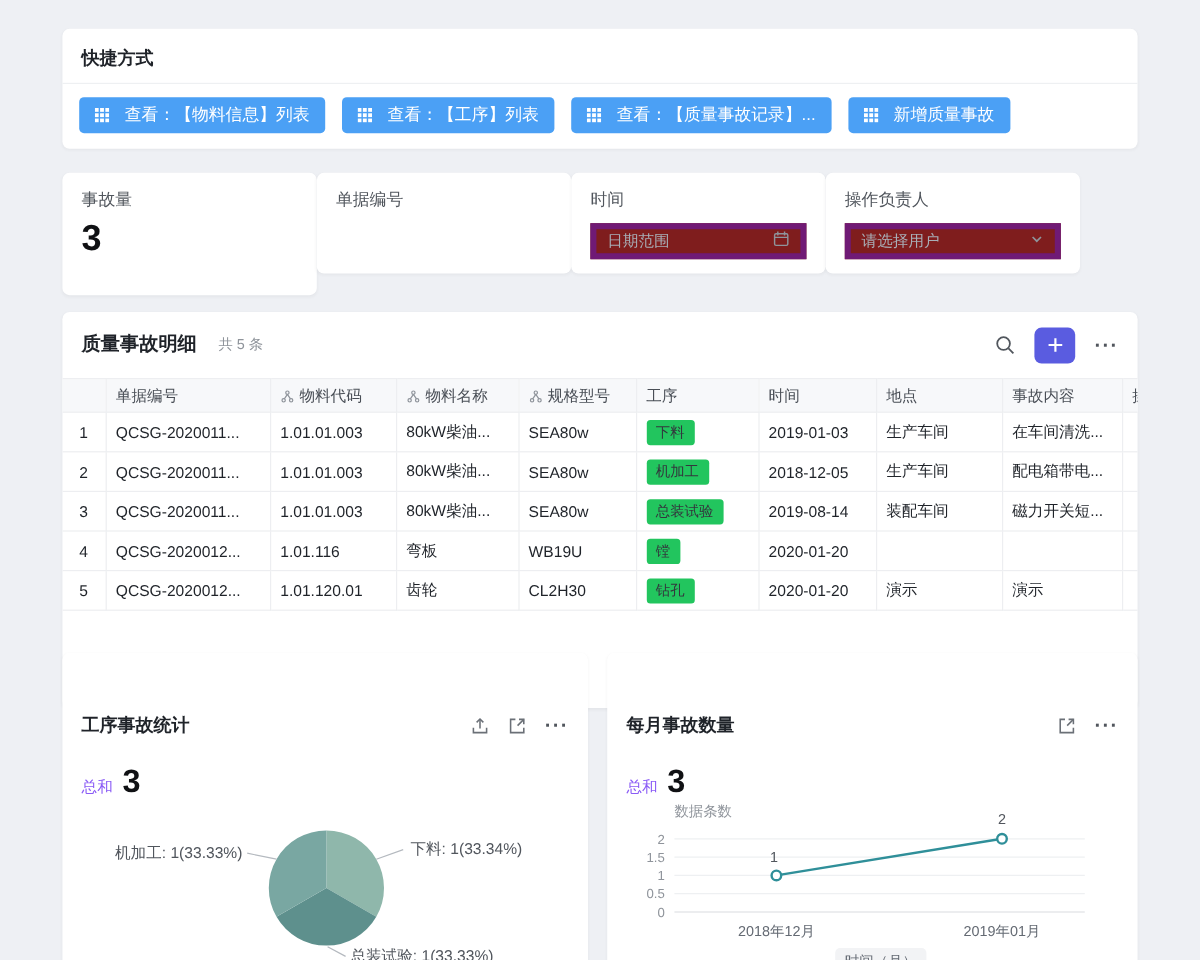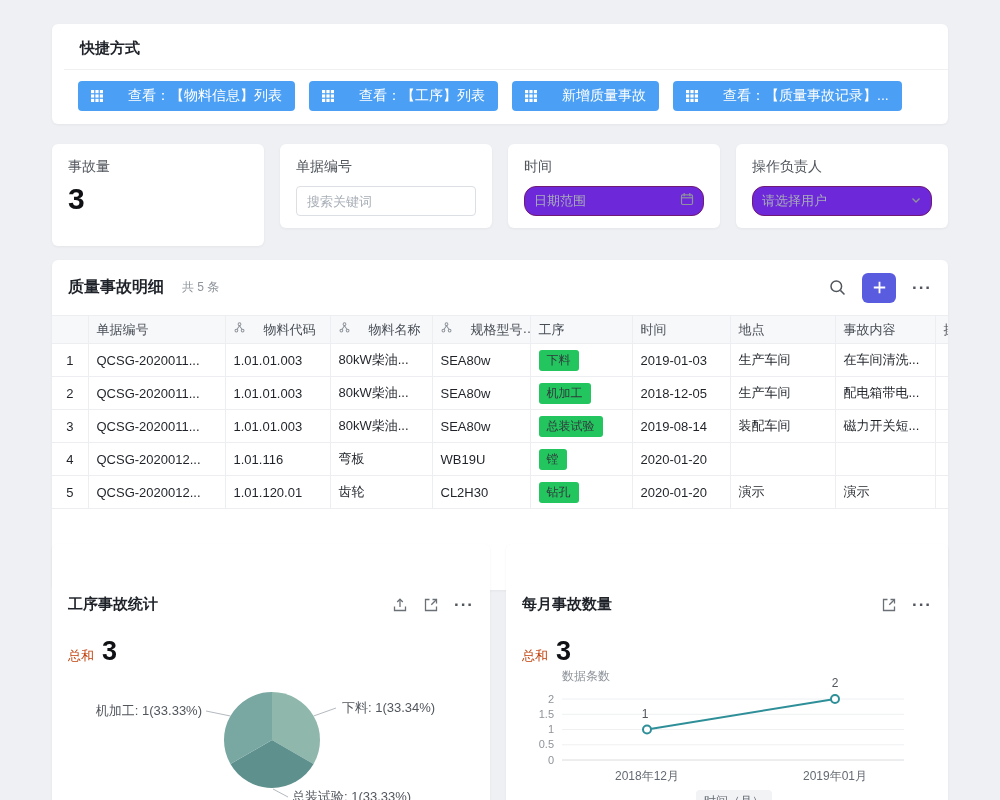--- a/index.html
+++ b/index.html
@@ -5,78 +5,78 @@
   html,body{margin:0;padding:0;}
   body{
     width:1000px;height:800px;overflow:hidden;position:relative;
     background:#eef0f4;
     font-family:"Liberation Sans","DejaVu Sans",sans-serif;
     color:#1f2329;
   }
   .card{position:absolute;background:#fff;border-radius:6px;box-shadow:0 1px 3px rgba(31,35,41,.05);box-sizing:border-box;}
 
   
-  .shortcuts{left:52px;top:24px;width:896px;height:100px;padding-left:12px;}
+  .shortcuts{left:52px;top:24px;width:896px;height:100px;}
   .shortcuts-title{font-size:15px;font-weight:700;padding:15px 16px 11px;}
   .shortcuts-divider{border-top:1px solid #eef0f2;}
   .btn-row{display:flex;gap:14px;padding:11px 14px;}
   .blue-btn{
-    display:inline-flex;align-items:center;gap:25px;border:none;cursor:pointer;
+    display:inline-flex;align-items:center;gap:13px;border:none;cursor:pointer;
     background:#4ba0f5;color:#fff;font-size:14px;height:30px;padding:0 13px;
     border-radius:4px;font-family:inherit;white-space:nowrap;
   }
   .blue-btn svg{display:block;}
 
   
-  .filter-row{position:absolute;left:52px;top:144px;width:896px;display:flex;gap:16px;align-items:flex-start;}
+  .filter-row{position:absolute;left:52px;top:144px;width:896px;display:flex;align-items:flex-start;}
   .filter-card{position:relative;background:#fff;border-radius:6px;box-shadow:0 1px 3px rgba(31,35,41,.05);box-sizing:border-box;width:212px;padding:14px 16px;}
   .stat-card{height:102px;}
   .plain-filter{height:84px;}
   .filter-label{font-size:14px;color:#51565d;}
   .stat-value{font-size:30px;font-weight:700;color:#101114;margin-top:8px;line-height:1;}
   .filter-input{
     margin-top:10px;width:100%;height:30px;box-sizing:border-box;border:1px solid #dcdfe3;border-radius:4px;
     padding:0 10px;font-size:13px;color:#1f2329;font-family:inherit;outline:none;background:#fff;
   }
   .filter-input::placeholder{color:#a8aeb6;}
   .input-like{
-    margin-top:10px;height:30px;box-sizing:border-box;border:1px solid #701a75;border-radius:12px;
-    display:flex;align-items:center;justify-content:space-between;padding:0 9px;cursor:pointer;background:#6d28d9;
+    margin-top:10px;height:30px;box-sizing:border-box;border:5px solid #701a75;border-radius:0;
+    display:flex;align-items:center;justify-content:space-between;padding:0 9px;cursor:pointer;background:#7f1d1d;
   }
   .input-ph{font-size:13px;color:#a8aeb6;}
 
   
   .table-card{left:52px;top:260px;width:896px;height:330px;overflow:hidden;}
   .table-head{height:55px;display:flex;align-items:center;padding:0 16px;}
   .table-title{font-size:16px;font-weight:700;}
   .table-count{font-size:12px;color:#8f949b;margin-left:18px;}
   .table-tools{margin-left:auto;display:flex;align-items:center;gap:16px;}
   .icon-btn{display:inline-flex;align-items:center;justify-content:center;background:none;border:none;padding:0;cursor:pointer;}
   .add-btn{width:34px;height:30px;border:none;border-radius:6px;background:#5a5ce0;color:#fff;display:inline-flex;align-items:center;justify-content:center;cursor:pointer;}
   .more-dots{font-size:17px;color:#51565d;letter-spacing:1px;line-height:1;cursor:pointer;font-weight:700;}
   table.grid{border-collapse:collapse;table-layout:fixed;width:943px;}
   table.grid th,table.grid td{
     border:1px solid #edeef1;border-left:none;font-weight:400;
     padding:0 8px;font-size:13px;white-space:nowrap;overflow:hidden;text-overflow:ellipsis;box-sizing:border-box;
   }
   table.grid th{background:#f7f8fa;height:28px;color:#494e56;text-align:left;}
   table.grid td{height:33px;color:#1f2329;}
   td.idx,th.idx{text-align:center;color:#8f949b;border-left:none;}
-  .th-inner{display:inline-flex;align-items:flex-start;gap:19px;}
+  .th-inner{display:inline-flex;align-items:flex-end;gap:5px;}
   .tag{display:inline-block;background:#22c55e;border-radius:3px;padding:2px 8px;font-size:12px;color:#33373d;}
   .avatar{width:24px;height:24px;border-radius:50%;margin-left:4px;}
 
   
   .chart-card-left{left:52px;top:544px;width:438px;height:300px;overflow:hidden;}
   .chart-card-right{left:506px;top:544px;width:442px;height:300px;overflow:hidden;}
   .chart-head{display:flex;align-items:center;padding:15px 16px 0;margin-top:36px;}
   .chart-title{font-size:15px;font-weight:700;}
   .chart-tools{margin-left:auto;display:flex;align-items:center;gap:15px;}
   .total-row{display:flex;align-items:baseline;gap:8px;margin:24px 0 0 16px;}
-  .total-label{font-size:13px;color:#c2410c;}
+  .total-label{font-size:13px;color:#8b5cf6;}
   .total-value{font-size:27px;font-weight:700;color:#101114;line-height:1;}
   .chart-svg{position:absolute;left:0;top:0;pointer-events:none;}
   .chart-svg .pt{pointer-events:auto;}
   text{font-family:"Liberation Sans","DejaVu Sans",sans-serif;}
 </style>
 </head>
 <body>
 
 <section class="card shortcuts">
   <div class="shortcuts-title">快捷方式</div>
@@ -127,51 +127,50 @@
               <rect x="8.8" y="0" width="3.2" height="3.2"></rect>
               <rect x="0" y="4.4" width="3.2" height="3.2"></rect>
               <rect x="4.4" y="4.4" width="3.2" height="3.2"></rect>
               <rect x="8.8" y="4.4" width="3.2" height="3.2"></rect>
               <rect x="0" y="8.8" width="3.2" height="3.2"></rect>
               <rect x="4.4" y="8.8" width="3.2" height="3.2"></rect>
               <rect x="8.8" y="8.8" width="3.2" height="3.2"></rect>
             </g>
           </svg>
         </span>
-      <span>新增质量事故</span>
+      <span>查看：【质量事故记录】...</span>
     </button>
     <button class="blue-btn">
       <span>
           <svg width="12" height="12" viewBox="0 0 12 12">
             <g fill="#fff">
               <rect x="0" y="0" width="3.2" height="3.2"></rect>
               <rect x="4.4" y="0" width="3.2" height="3.2"></rect>
               <rect x="8.8" y="0" width="3.2" height="3.2"></rect>
               <rect x="0" y="4.4" width="3.2" height="3.2"></rect>
               <rect x="4.4" y="4.4" width="3.2" height="3.2"></rect>
               <rect x="8.8" y="4.4" width="3.2" height="3.2"></rect>
               <rect x="0" y="8.8" width="3.2" height="3.2"></rect>
               <rect x="4.4" y="8.8" width="3.2" height="3.2"></rect>
               <rect x="8.8" y="8.8" width="3.2" height="3.2"></rect>
             </g>
           </svg>
         </span>
-      <span>查看：【质量事故记录】...</span>
+      <span>新增质量事故</span>
     </button>
   </div>
 </section>
 
 <div class="filter-row">
   <div class="filter-card stat-card">
     <div class="filter-label">事故量</div>
     <div class="stat-value">3</div>
   </div>
   <div class="filter-card plain-filter">
     <div class="filter-label">单据编号</div>
-    <input class="filter-input" placeholder="搜索关键词" style="">
   </div>
   <div class="filter-card plain-filter">
     <div class="filter-label">时间</div>
     <div class="input-like">
       <span class="input-ph">日期范围</span>
       <span><svg width="14" height="14" viewBox="0 0 14 14" fill="none" stroke="#8f949b" stroke-width="1.2">
             <rect x="1.5" y="2.8" width="11" height="9.7" rx="1.2"></rect>
             <line x1="4.2" y1="1" x2="4.2" y2="4.2"></line>
             <line x1="9.8" y1="1" x2="9.8" y2="4.2"></line>
             <line x1="1.5" y1="5.8" x2="12.5" y2="5.8"></line>

